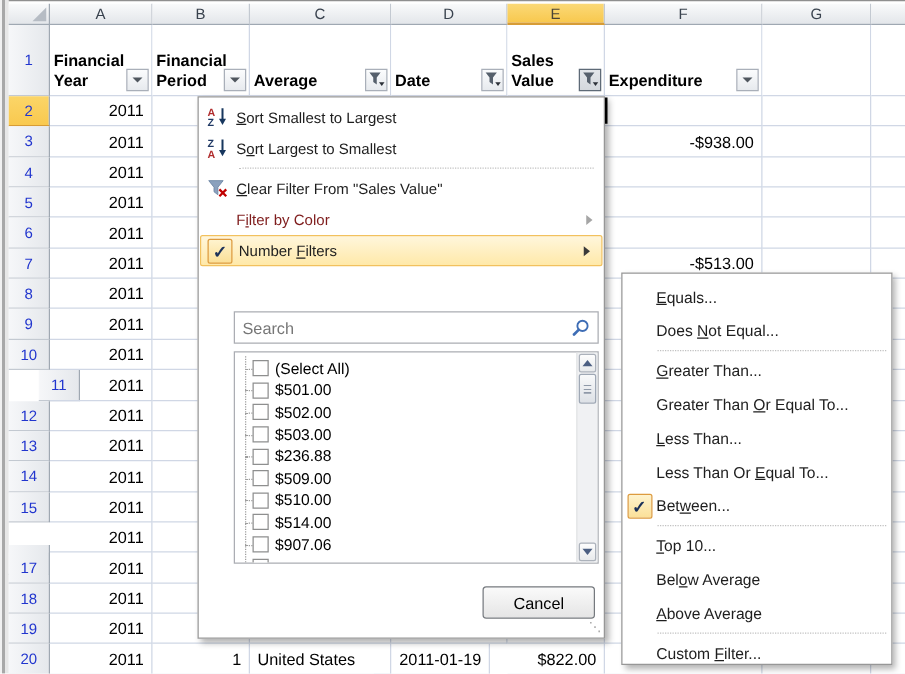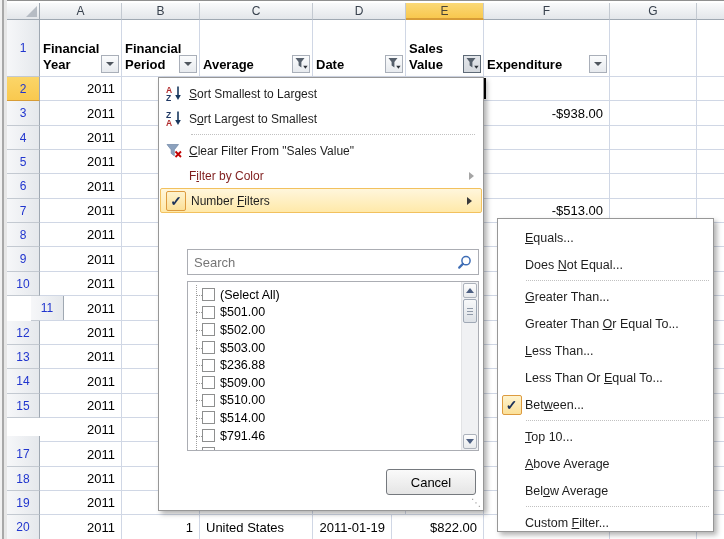--- a/index.html
+++ b/index.html
@@ -431,21 +431,21 @@
             <span>$510.00</span>
           </div>
           <div class="list-item">
             <div class="li-dash"></div>
             <div class="li-cb"></div>
             <span>$514.00</span>
           </div>
           <div class="list-item">
             <div class="li-dash"></div>
             <div class="li-cb"></div>
-            <span>$791.46</span>
+            <span>$907.06</span>
           </div>
           <div class="list-item">
             <div class="li-cb"></div>
           </div>
         </div>
       <div class="vscroll">
         <div class="sb-btn up">
             <div class="tri-up"></div>
           </div>
         <div class="sb-thumb"></div>
@@ -494,25 +494,25 @@
           </div>
           <div class="mi-label"><span>Bet</span><span class="ul">w</span><span>een...</span></div>
         </div>
         <div class="sm-sep"></div>
         <div class="sm-item">
           <div class="sm-icon"></div>
           <div class="mi-label"><span></span><span class="ul">T</span><span>op 10...</span></div>
         </div>
         <div class="sm-item">
           <div class="sm-icon"></div>
+          <div class="mi-label"><span>Bel</span><span class="ul">o</span><span>w Average</span></div>
+        </div>
+        <div class="sm-item">
+          <div class="sm-icon"></div>
           <div class="mi-label"><span></span><span class="ul">A</span><span>bove Average</span></div>
-        </div>
-        <div class="sm-item">
-          <div class="sm-icon"></div>
-          <div class="mi-label"><span>Bel</span><span class="ul">o</span><span>w Average</span></div>
         </div>
         <div class="sm-sep"></div>
         <div class="sm-item">
           <div class="sm-icon"></div>
           <div class="mi-label"><span>Custom </span><span class="ul">F</span><span>ilter...</span></div>
         </div>
       </div>
   </div>
 </div>
 

